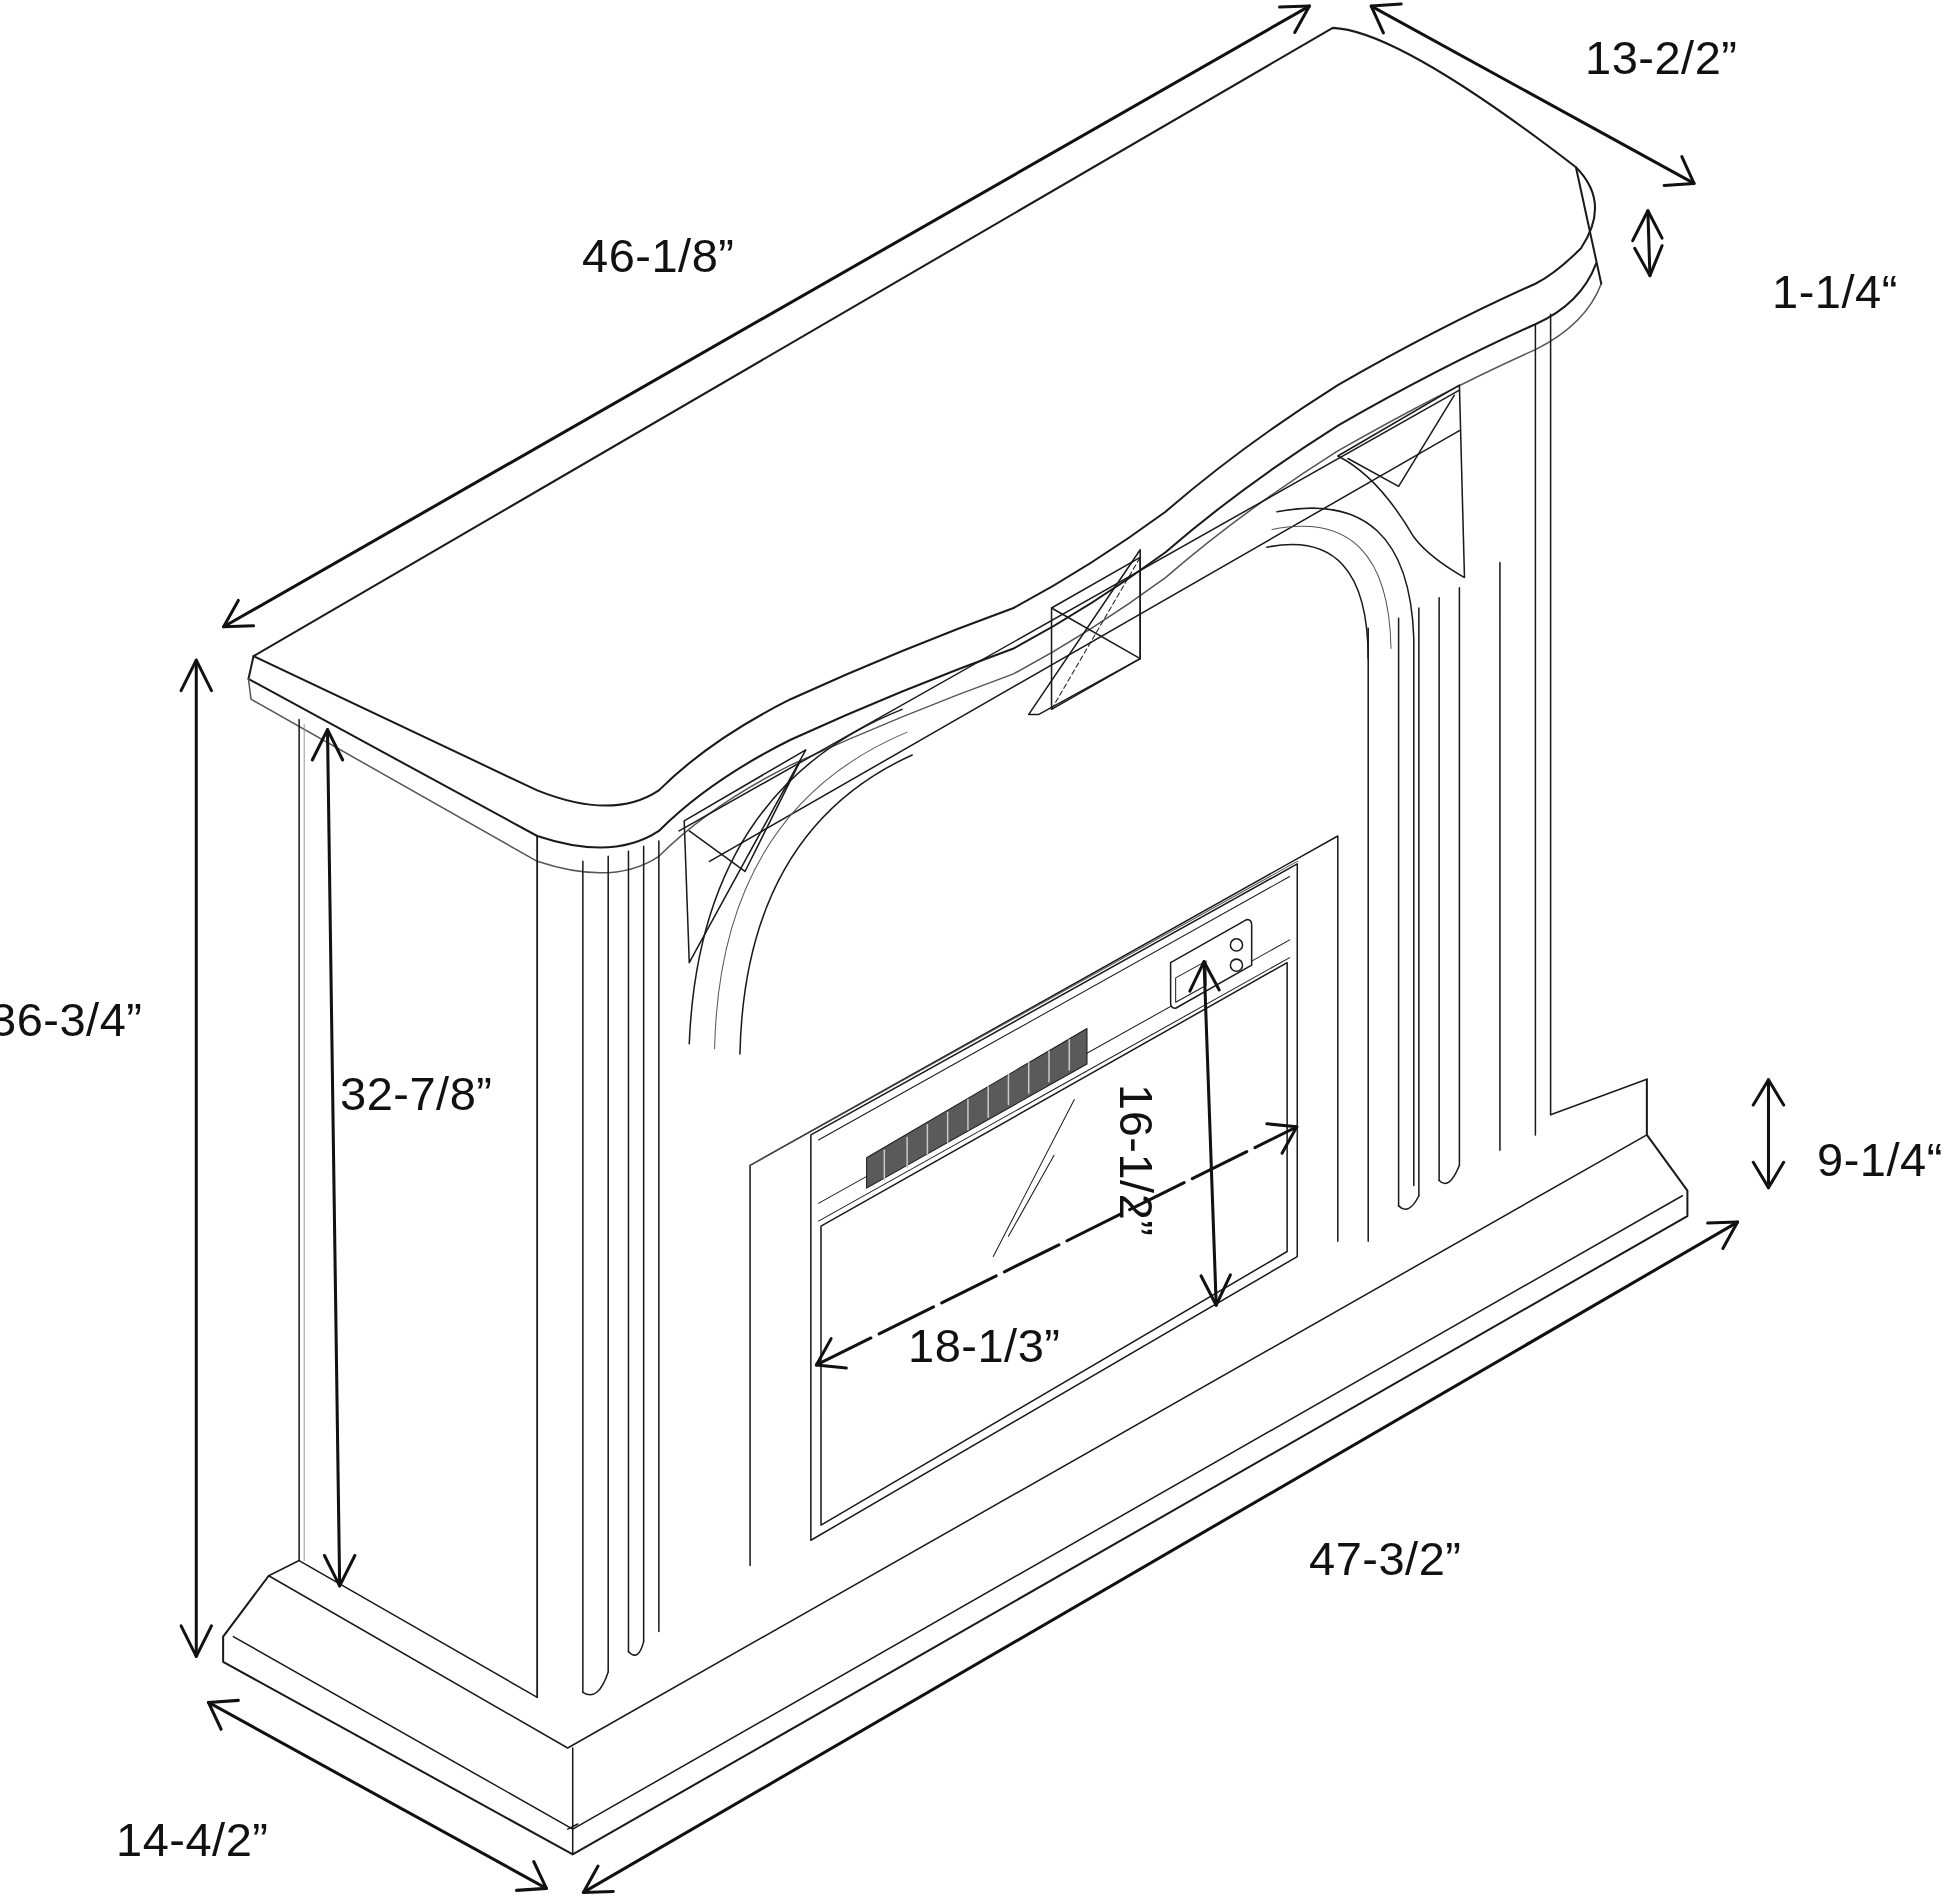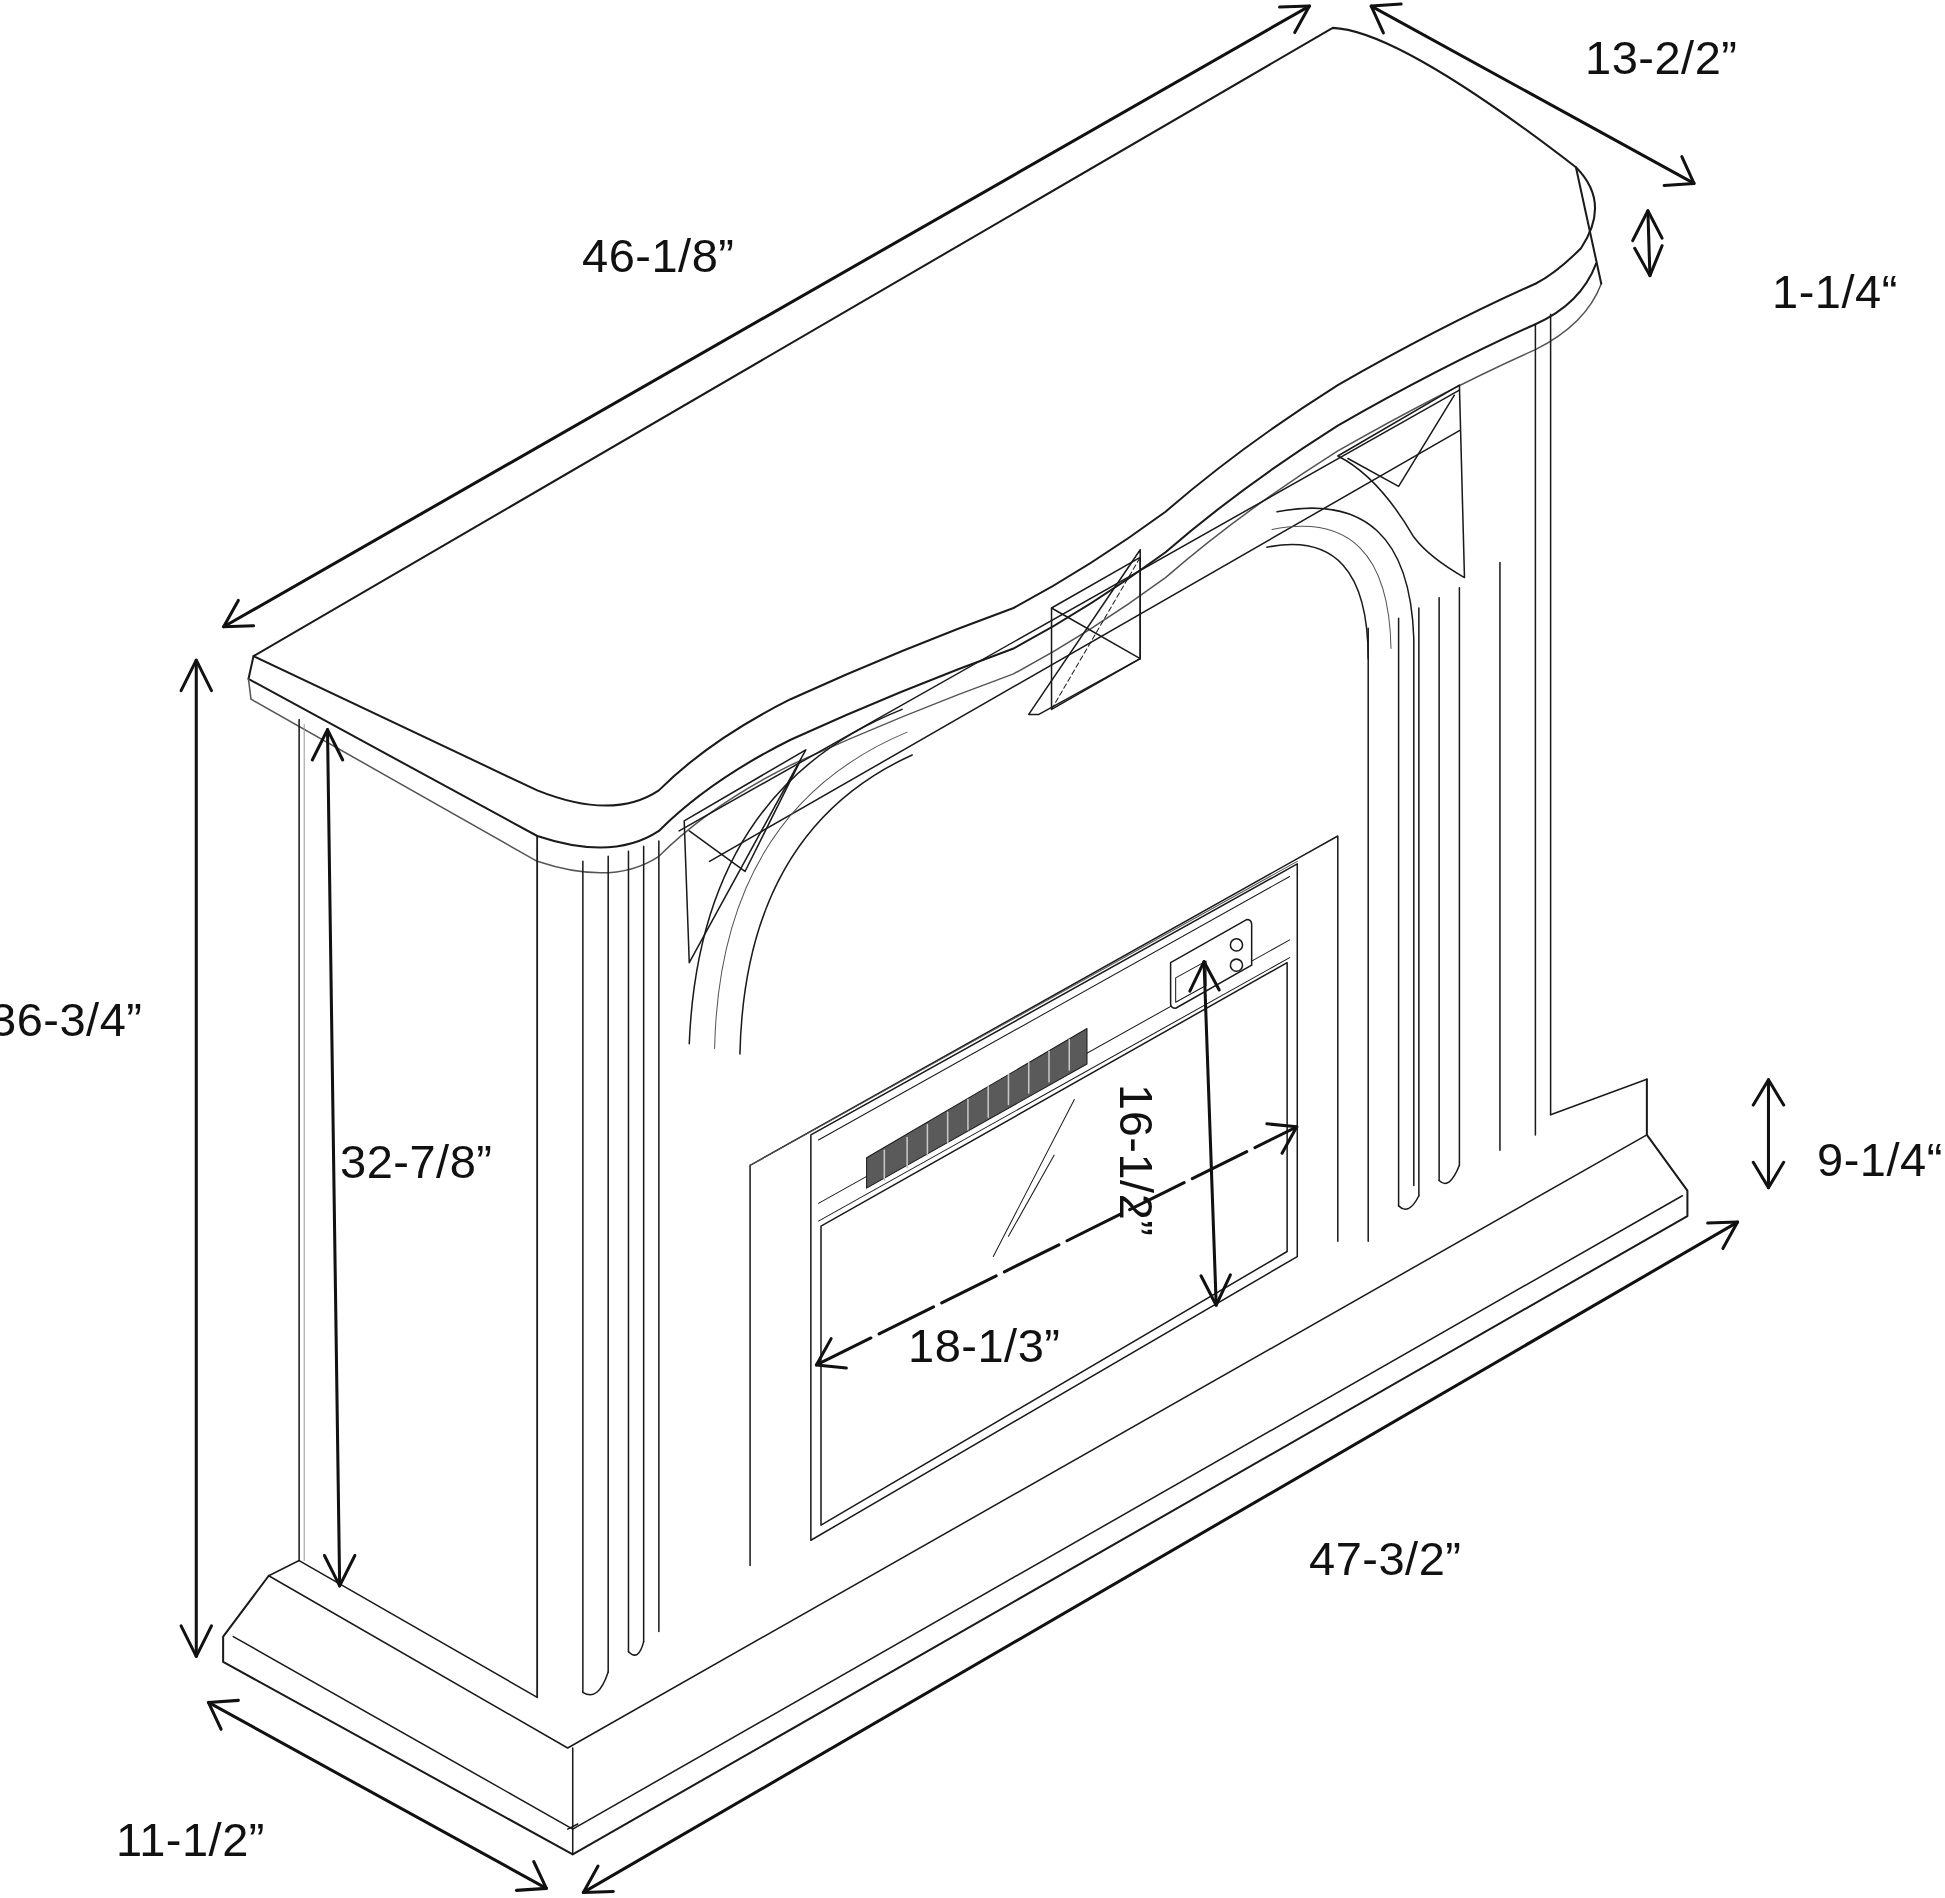--- a/index.html
+++ b/index.html
@@ -169,19 +169,19 @@
       <polyline points="470,3356 411,3360 436,3413"></polyline>
       <polyline points="1019,3731 1078,3727 1053,3674"></polyline>
     </g>
   </g>
 </svg>
 
 <div class="dim-label" style="left:582px; top:232px;text-align:center;">46-1/8”</div>
 <div class="dim-label" style="left:1585px; top:34px;">13-2/2”</div>
 <div class="dim-label" style="left:1741px; top:268px;margin-left:31px;">1-1/4“</div>
 <div class="dim-label" style="left:-10px; top:996px;">36-3/4”</div>
-<div class="dim-label" style="left:340px; top:1138px;">32-7/8”</div>
+<div class="dim-label" style="left:340px; top:1070px;">32-7/8”</div>
 <div class="dim-label rot" style="left:1160px; top:1084px;">16-1/2”</div>
 <div class="dim-label" style="left:908px; top:1322px;">18-1/3”</div>
 <div class="dim-label" style="left:1817px; top:1136px;">9-1/4“</div>
 <div class="dim-label" style="left:1309px; top:1535px;">47-3/2”</div>
-<div class="dim-label" style="left:116px; top:1816px;">11-1/2”</div>
+<div class="dim-label" style="left:116px; top:1816px;">14-4/2”</div>
 
 
 </body></html>

